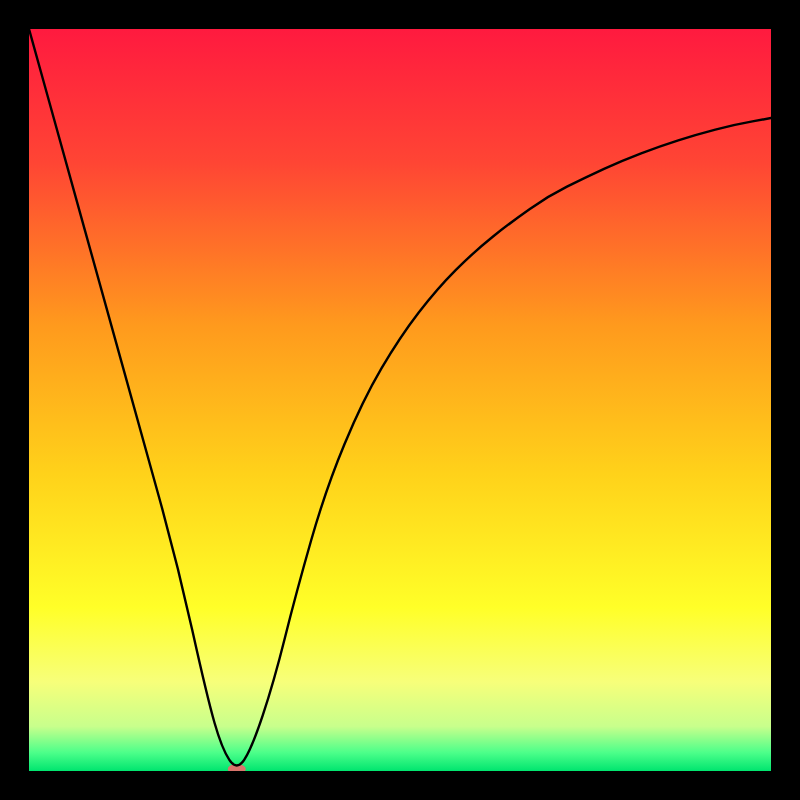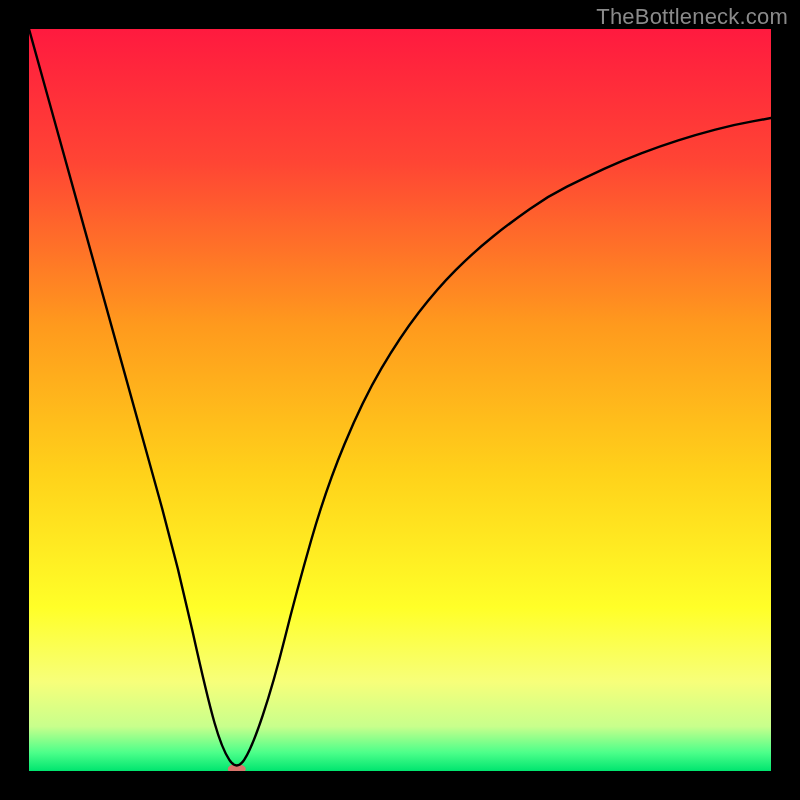--- a/index.html
+++ b/index.html
@@ -51,14 +51,13 @@
           <stop offset="88%" stop-color="#f7ff7a"></stop>
           <stop offset="94%" stop-color="#c8ff8c"></stop>
           <stop offset="97.5%" stop-color="#4dff8a"></stop>
           <stop offset="100%" stop-color="#00e56f"></stop>
         </linearGradient>
     </defs>
     <rect x="0" y="0" width="742" height="742" fill="url(#bg-grad)"></rect>
     <ellipse fill="#d9746c" cx="207.76000000000002" cy="740" rx="9" ry="5"></ellipse>
     <path fill="none" stroke="#000" stroke-width="2.4" stroke-linecap="round" stroke-linejoin="round" d="M 0 0 Q 0 0 18.55 66.78000000000003 Q 37.1 133.56000000000006 55.650000000000006 200.34000000000003 Q 74.2 267.12 92.75 333.9 Q 111.3 400.68 129.85 467.46000000000004 Q 148.4 534.24 163.24 601.02 Q 178.07999999999998 667.8 185.5 693.77 Q 192.92000000000002 719.74 200.34000000000003 730.87 Q 207.76000000000002 742 215.18 730.87 Q 222.6 719.74 233.73000000000002 686.35 Q 244.86 652.96 255.99 608.44 Q 267.12 563.9200000000001 281.96000000000004 511.98 Q 296.8 460.04 315.35 415.52 Q 333.90000000000003 371 352.45000000000005 339.46500000000003 Q 371 307.93 389.55 283.815 Q 408.1 259.7 426.65 241.15 Q 445.2 222.60000000000002 463.75 207.76 Q 482.3 192.91999999999996 500.85 179.93499999999995 Q 519.4 166.94999999999993 537.95 157.67499999999995 Q 556.5 148.39999999999998 575.05 139.86700000000002 Q 593.6 131.33400000000006 612.15 124.28500000000003 Q 630.6999999999999 117.23599999999999 649.25 111.30000000000001 Q 667.8000000000001 105.36400000000003 686.35 100.541 Q 704.9 95.71799999999996 723.45 92.37899999999996 T 742 89.03999999999996"></path>
   </svg>
-  <div class="watermark">TheBottleneck.com</div>
 </div>
 
 </body></html>

